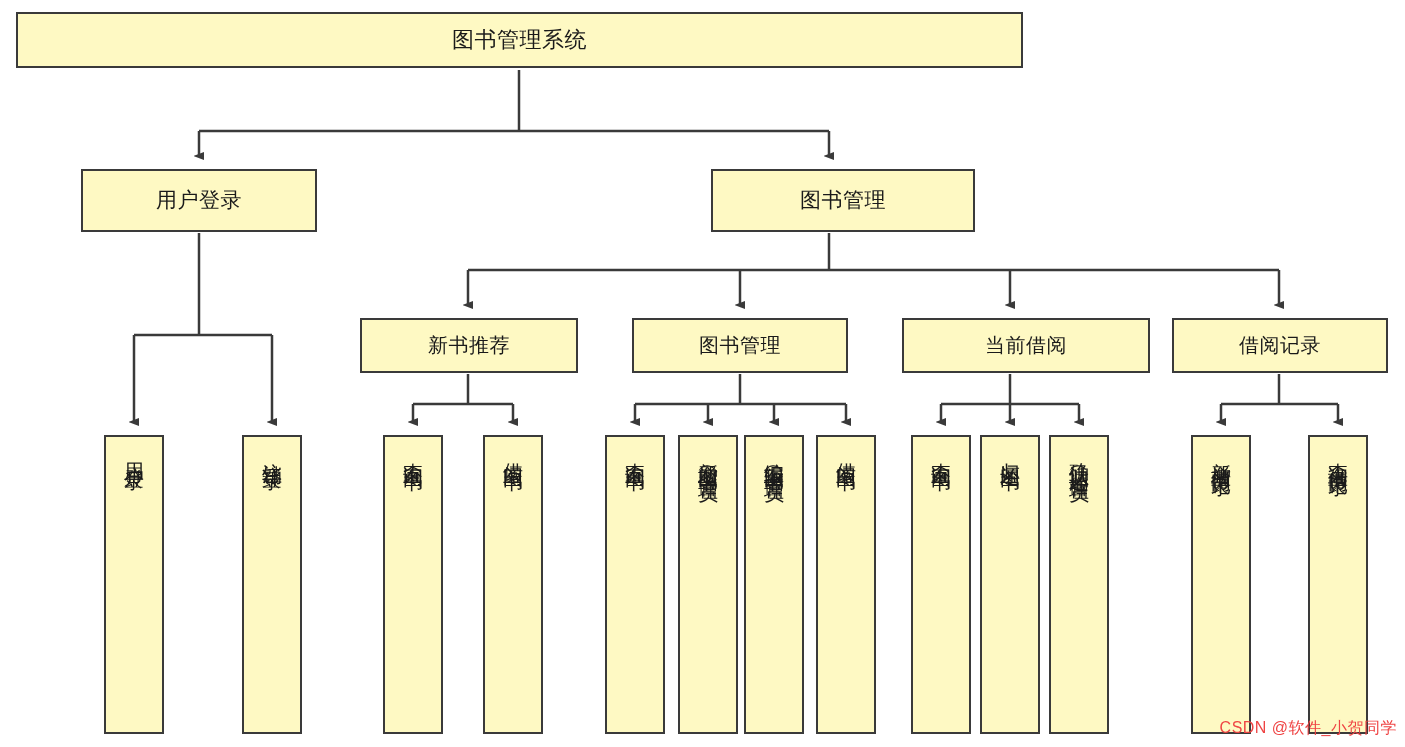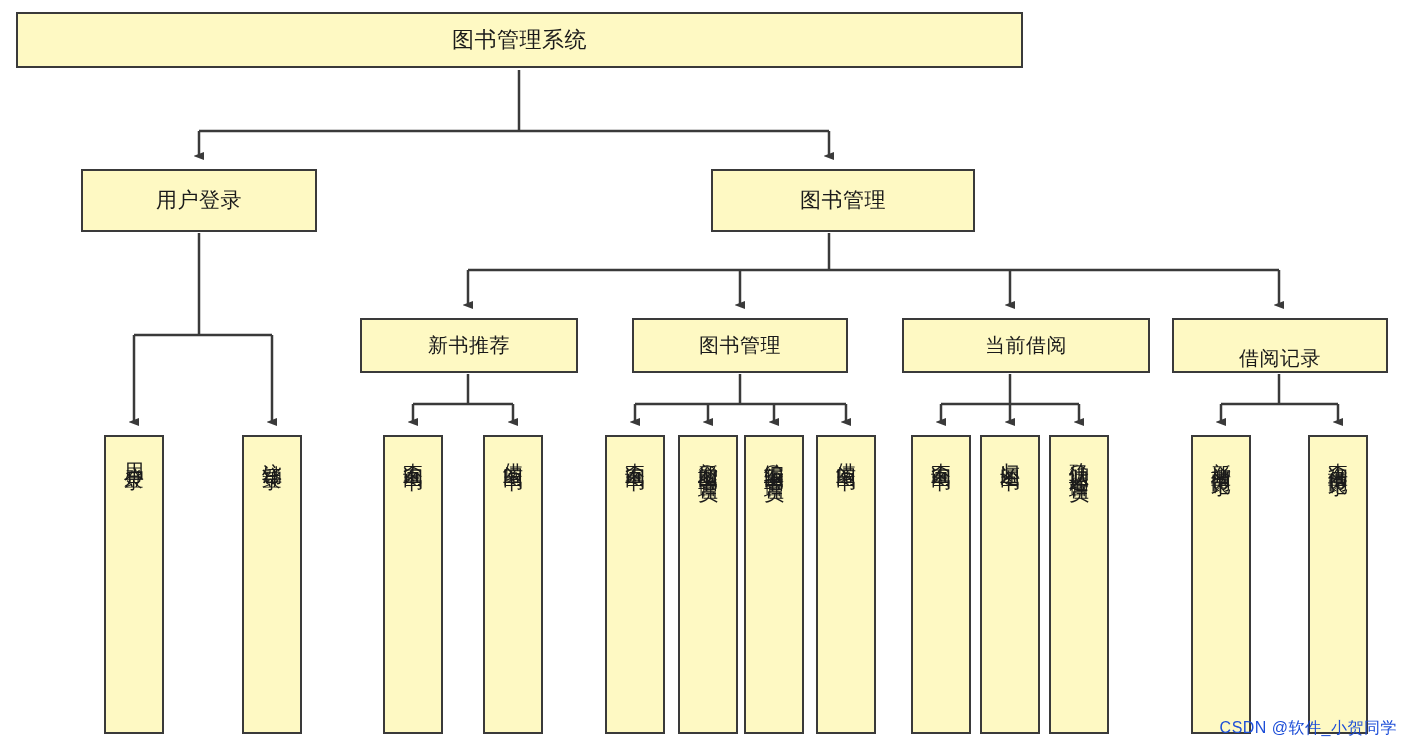--- a/index.html
+++ b/index.html
@@ -54,21 +54,21 @@
     white-space: nowrap;
   }
   .node.root .label { font-size: 22px; }
   .node.level2 .label { font-size: 21px; }
   .node.level3 .label { font-size: 20px; }
   #watermark {
     position: absolute;
     right: 8px;
     bottom: 8px;
     font-size: 16px;
-    color: #1d4ed8;
+    color: #ef4444;
     letter-spacing: 0.5px;
     white-space: nowrap;
   }
 </style>
 </head>
 <body>
 
 <div id="canvas">
 
   <svg class="edges" viewBox="0 0 1405 747">
@@ -138,21 +138,21 @@
   </div>
 
   <div class="node level3" style="left:632px; top:318px; width:216px; height:55px;">
     <span class="label">图书管理</span>
   </div>
 
   <div class="node level3" style="left:902px; top:318px; width:248px; height:55px;">
     <span class="label">当前借阅</span>
   </div>
 
-  <div class="node level3" style="left:1172px; top:318px; width:216px; height:55px;align-items:flex-end;">
+  <div class="node level3" style="left:1172px; top:318px; width:216px; height:55px;">
     <span class="label">借阅记录</span>
   </div>
 
   <div class="node vertical" style="left:104px; top:435px; width:60px; height:299px;">
     <span class="label">用户登录</span>
   </div>
 
   <div class="node vertical" style="left:242px; top:435px; width:60px; height:299px;">
     <span class="label">注销登录</span>
   </div>

